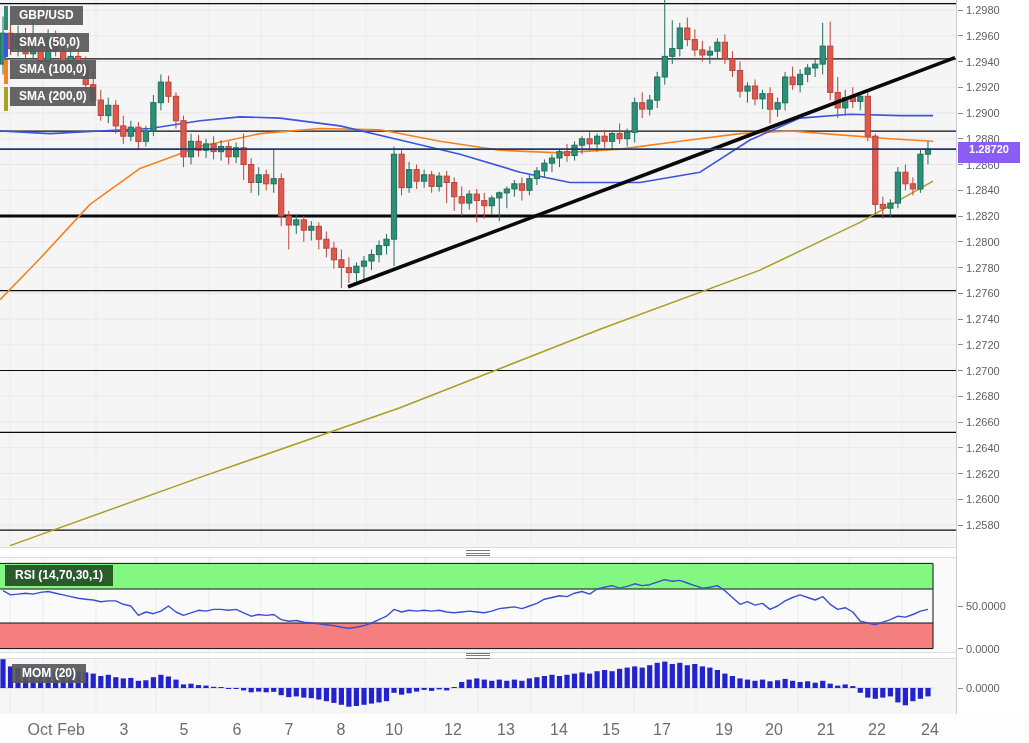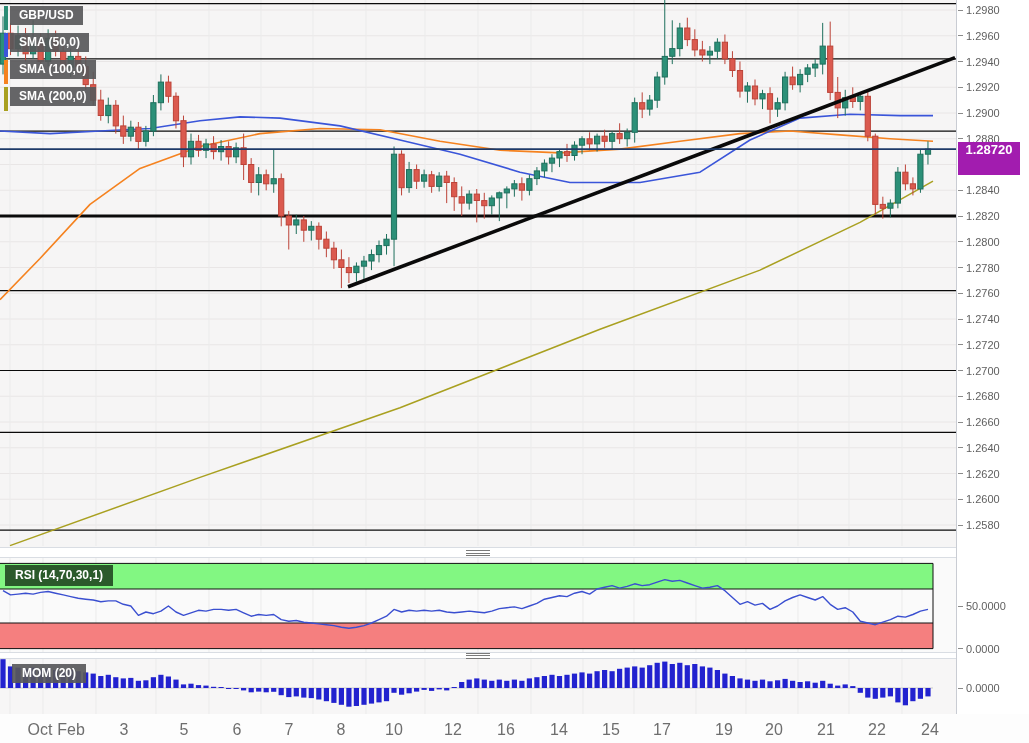--- a/index.html
+++ b/index.html
@@ -9,21 +9,21 @@
   #main-svg{position:absolute;left:0;top:0;z-index:2;}
   #watermark{position:absolute;left:14px;top:500px;z-index:1;font-size:27px;font-weight:bold;letter-spacing:0px;}
   #watermark .fx{color:#9b9b9b;}
   #watermark .street{color:#f0c38a;}
   .legend-item{position:absolute;z-index:3;display:flex;align-items:flex-start;}
   .legend-swatch{width:4px;height:24px;margin-right:2px;}
   .legend-box{background:rgba(88,88,90,0.92);color:#fff;font-size:12px;font-weight:bold;padding:2px 9px 3px 9px;line-height:14px;white-space:nowrap;}
   #right-axis{position:absolute;left:956px;top:0;width:73px;height:714px;background:#ffffff;border-left:1px solid #c9ccd3;box-sizing:border-box;}
   .axis-label{position:absolute;display:flex;align-items:center;height:15px;color:#5f5f5f;font-size:11px;}
   .axis-dash{display:inline-block;width:5px;height:1px;background:#8a8a8a;margin:0 3px 0 0;}
-  #price-badge{position:absolute;left:1px;width:62px;height:33px;background:#a21caf;color:#fff;font-size:13px;font-weight:bold;text-align:center;line-height:15px;z-index:4;}
+  #price-badge{position:absolute;left:1px;width:62px;height:21px;background:#8b5cf6;color:#fff;font-size:11px;font-weight:bold;text-align:center;line-height:15px;z-index:4;}
   .separator{position:absolute;left:0;width:956px;background:#ffffff;border-top:1px solid #d9dde3;border-bottom:1px solid #d9dde3;box-sizing:border-box;}
   .grip{position:absolute;left:466px;top:2px;width:24px;height:6px;background:repeating-linear-gradient(to bottom,#7a7a7a 0,#7a7a7a 1px,transparent 1px,transparent 2.5px);}
   #rsi-panel{position:absolute;left:0;top:558px;width:956px;height:94px;background:#fafafa;}
   #rsi-label{position:absolute;left:5px;top:7px;z-index:3;background:#2b5a2b;color:#fff;font-size:12px;font-weight:bold;padding:3px 10px 4px 10px;white-space:nowrap;}
   #mom-panel{position:absolute;left:0;top:659px;width:956px;height:55px;background:#f7f6f6;}
   #mom-label{position:absolute;left:12px;top:5px;z-index:3;background:rgba(88,88,90,0.92);color:#fff;font-size:12px;font-weight:bold;padding:2px 10px 3px 10px;white-space:nowrap;}
   #x-axis{position:absolute;left:0;top:714px;width:1029px;height:29px;background:#fdfdfd;}
   .x-tick{position:absolute;top:7px;transform:translateX(-50%);color:#6e6e6e;font-size:16px;margin-left:28px;}
 </style>
 </head>
@@ -573,21 +573,21 @@
   <div id="x-axis">
       <div class="x-tick" style="left: 12px;">Oct</div>
       <div class="x-tick" style="left: 43px;">Feb</div>
       <div class="x-tick" style="left: 96px;">3</div>
       <div class="x-tick" style="left: 156px;">5</div>
       <div class="x-tick" style="left: 209px;">6</div>
       <div class="x-tick" style="left: 261px;">7</div>
       <div class="x-tick" style="left: 313px;">8</div>
       <div class="x-tick" style="left: 366px;">10</div>
       <div class="x-tick" style="left: 425px;">12</div>
-      <div class="x-tick" style="left: 478px;">16</div>
+      <div class="x-tick" style="left: 478px;">13</div>
       <div class="x-tick" style="left: 531px; text-align: right;">14</div>
       <div class="x-tick" style="left: 583px;">15</div>
       <div class="x-tick" style="left: 634px;">17</div>
       <div class="x-tick" style="left: 696px;">19</div>
       <div class="x-tick" style="left: 746px;">20</div>
       <div class="x-tick" style="left: 798px;">21</div>
       <div class="x-tick" style="left: 849px;">22</div>
       <div class="x-tick" style="left: 902px;">24</div>
     </div>
 

